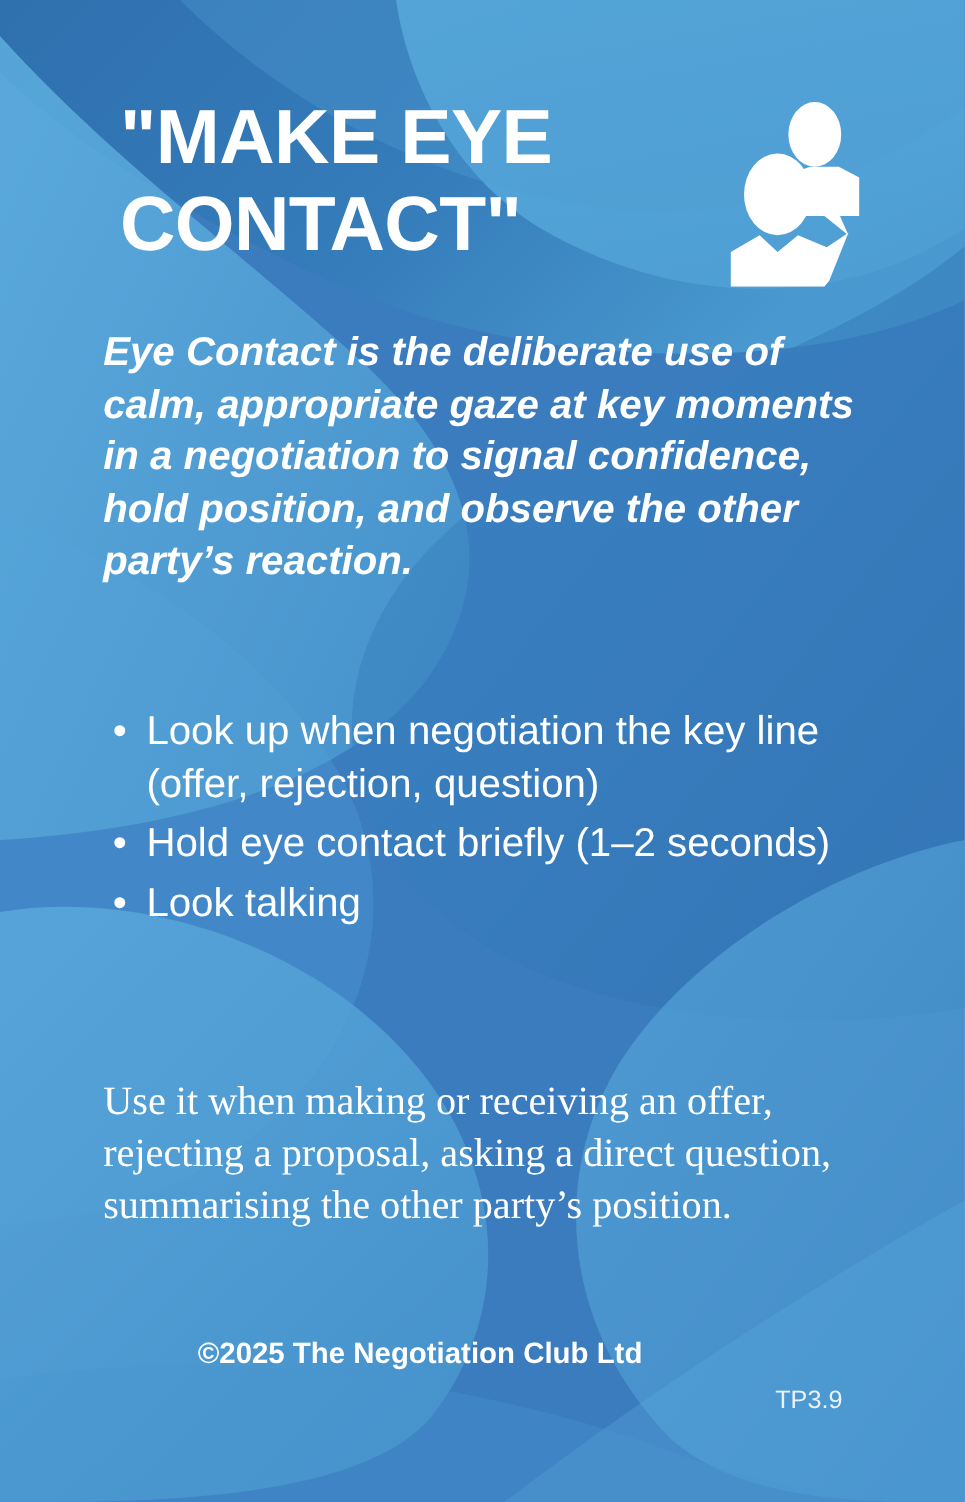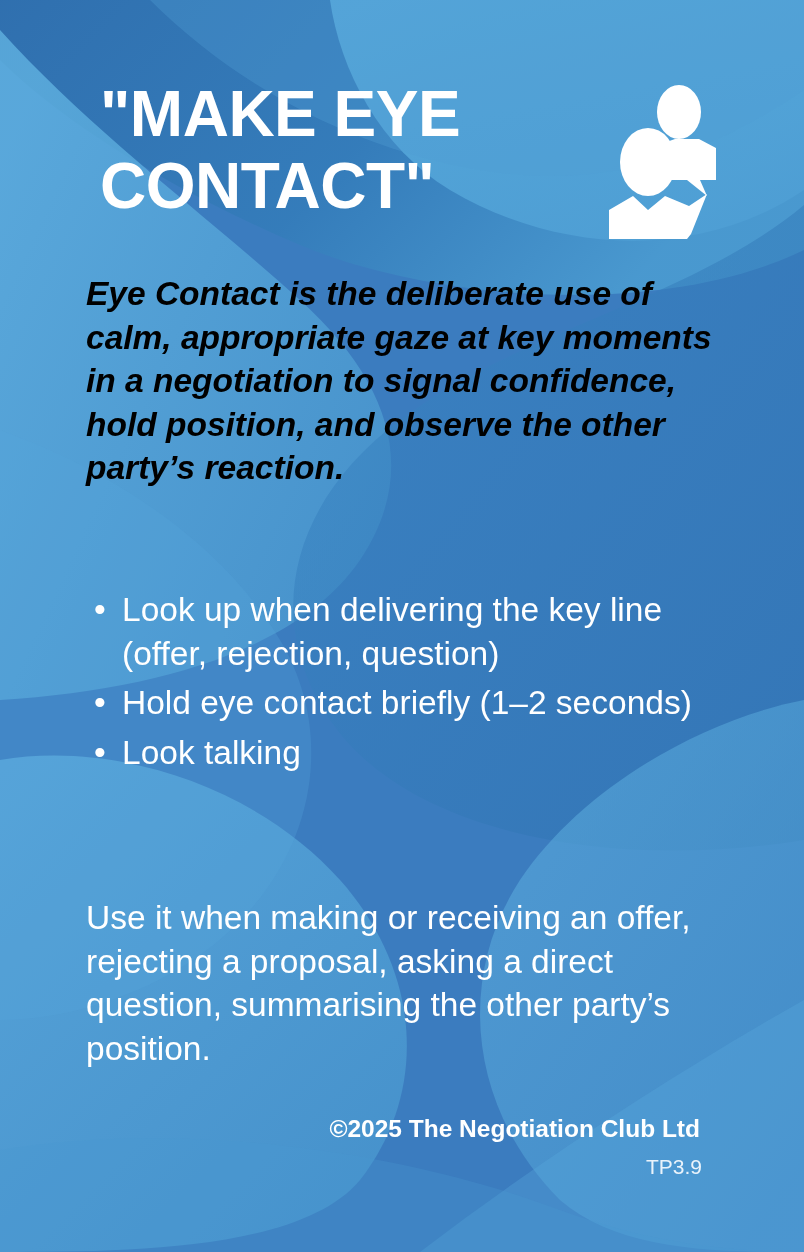--- a/index.html
+++ b/index.html
@@ -70,21 +70,21 @@
     margin-top: 6px;
   }
 
   
   .definition {
     position: absolute;
     top: 272px;
     left: 86px;
     width: 640px;
     margin: 0;
-    color: #000000;
+    color: #ffffff;
     font-family: "Liberation Sans", sans-serif;
     font-weight: bold;
     font-style: italic;
     font-size: 33.5px;
     line-height: 1.30;
   }
 
   
   .bullets {
     position: absolute;
@@ -116,21 +116,21 @@
   }
 
   
   .closing {
     position: absolute;
     top: 896px;
     left: 86px;
     width: 640px;
     margin: 0;
     color: #ffffff;
-    font-family: Liberation Sans, sans-serif;
+    font-family: Liberation Serif, serif;
     font-size: 33.5px;
     font-weight: normal;
     line-height: 1.30;
   }
 
   
   .footer {
     position: absolute;
     left: 0;
     top: 1114px;
@@ -142,21 +142,21 @@
     left: 0;
     top: 0;
     width: 700px;
     text-align: center;
     color: #ffffff;
     font-family: "Liberation Sans", sans-serif;
     font-weight: bold;
     font-size: 24.5px;
     line-height: 1.26;
   }
-  .footer-credit .line { display: block; text-align: right; }
+  .footer-credit .line { display: block; }
   .footer-code {
     position: absolute;
     left: 646px;
     top: 30px;
     color: #eaf3fb;
     font-family: "Liberation Sans", sans-serif;
     font-weight: normal;
     font-size: 21px;
     line-height: 1;
     margin-top: 12px;
@@ -246,21 +246,21 @@
           <ellipse cx="45" cy="78" rx="28" ry="34" fill="#ffffff"></ellipse>
           <path d="M 6 126 L 30 112 L 45 126 L 62 112 L 86 122 L 104 110
                    L 88 150 L 84 155 L 6 155 Z" fill="#ffffff"></path>
         </svg>
       </span>
     </div>
 
     <p class="definition">Eye Contact is the deliberate use of calm, appropriate gaze at key moments in a negotiation to signal confidence, hold position, and observe the other party’s reaction.</p>
 
     <ul class="bullets">
-      <li>Look up when delivering the key line (offer, rejection, question)</li>
+      <li>Look up when negotiation the key line (offer, rejection, question)</li>
       <li>Hold eye contact briefly (1–2 seconds)</li>
       <li>Look talking</li>
     </ul>
 
     <p class="closing">Use it when making or receiving an offer, rejecting a proposal, asking a direct question, summarising the other party’s position.</p>
 
     <div class="footer">
       <div class="footer-credit">
         <span class="line">©2025 The Negotiation Club Ltd</span>
       </div>

